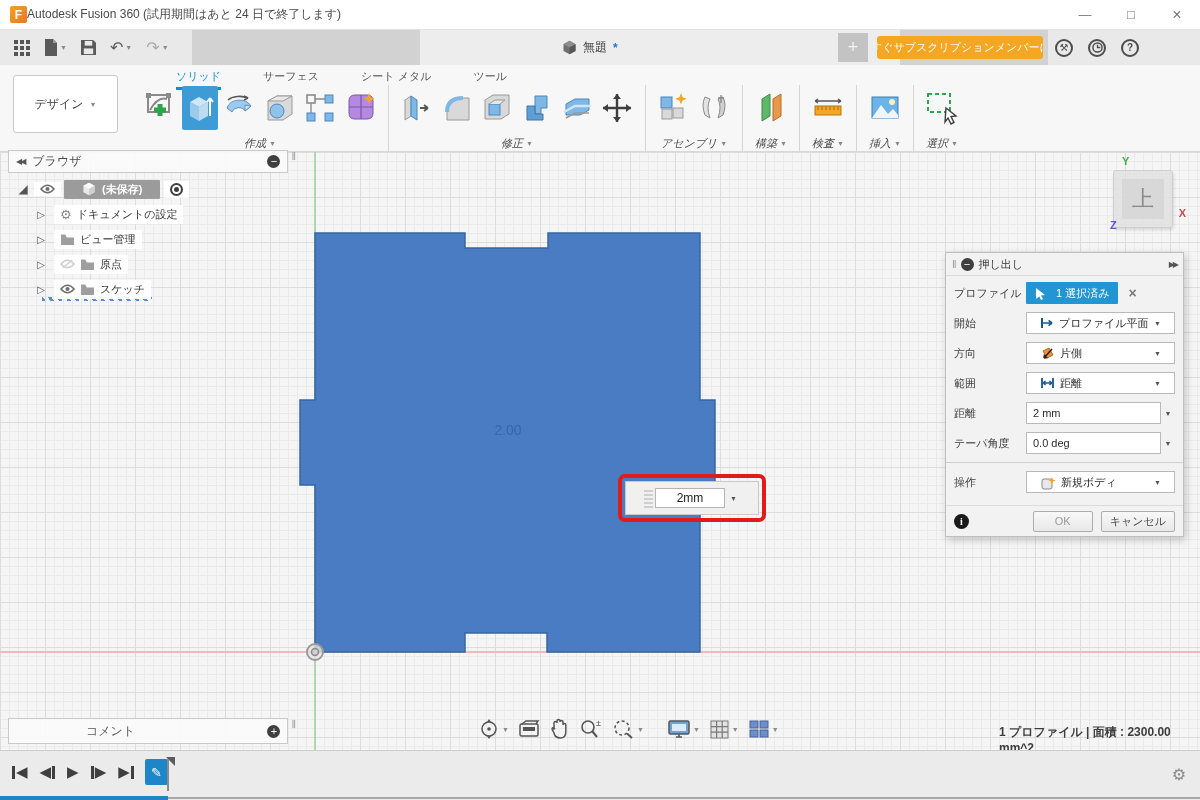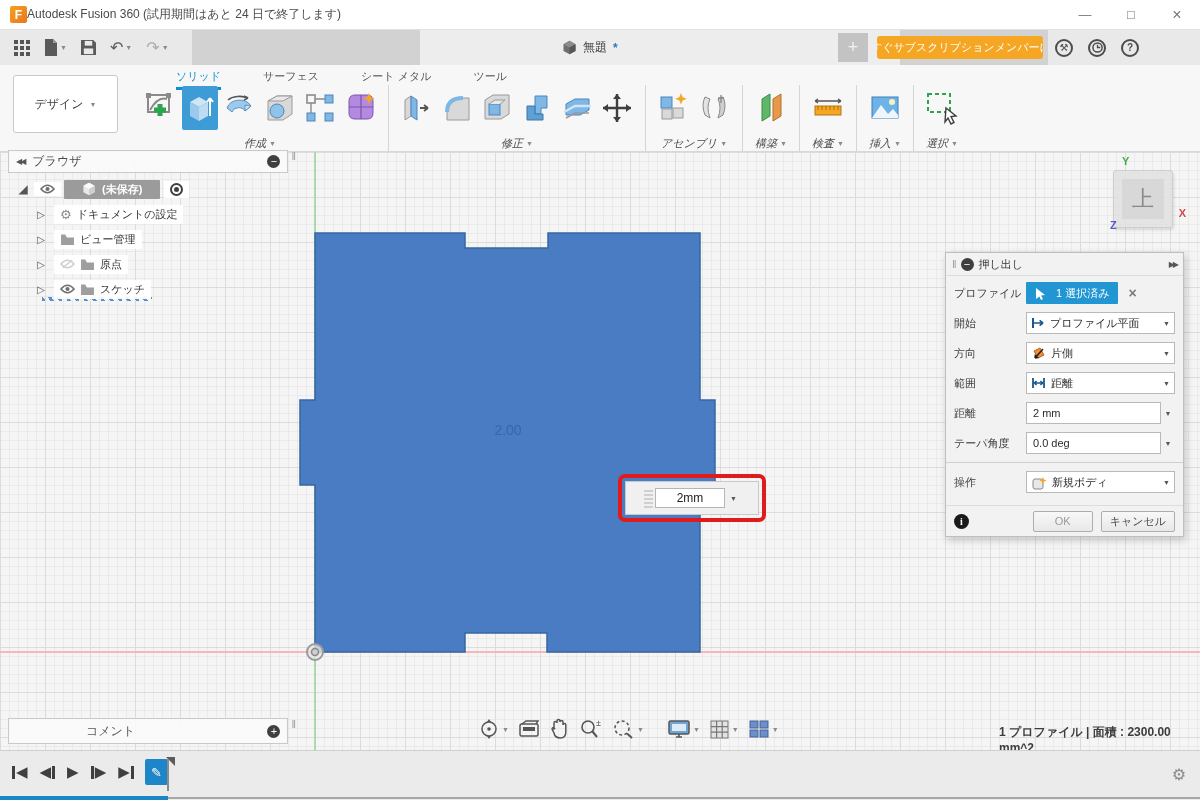--- a/index.html
+++ b/index.html
@@ -103,21 +103,21 @@
   .tl-progress-blue { position:absolute; left:0; top:45px; width:168px; height:4px; background:#1d86c4; }
   .tl-progress-gray { position:absolute; left:168px; top:46px; width:1032px; height:2px; background:#a8a8a8; }
 
   
   .dialog { position:absolute; left:945px; top:100px; width:239px; background:#f2f2f2; border:1px solid #bfbfbf; box-shadow:2px 3px 8px rgba(0,0,0,.2); font-size:11px; }
   .dlg-header { height:23px; display:flex; align-items:center; gap:5px; padding:0 6px; border-bottom:1px solid #dcdcdc; color:#3a3a3a; }
   .dlg-body { padding:6px 8px 4px; }
   .dlg-row { display:flex; align-items:center; margin-bottom:8px; }
   .dlg-label { width:72px; color:#3d3d3d; }
   .dlg-control { flex:1; display:flex; align-items:center; }
-  .dropdown { flex:1; height:22px; background:#fff; border:1px solid #b9b9b9; display:flex; align-items:center; padding:0 4px; gap:5px; color:#2b2b2b; }
+  .dropdown { flex:1; height:22px; background:#fff; border:1px solid #b9b9b9; display:flex; align-items:center; padding:0 13px; gap:5px; color:#2b2b2b; }
   .dropdown .dd-arr { margin-left:auto; font-size:7px; color:#555; }
   .input-box { flex:1; height:22px; background:#fff; border:1px solid #b9b9b9; display:flex; align-items:center; padding:0 6px; color:#2b2b2b; }
   .input-dd { width:14px; text-align:center; font-size:7px; color:#555; }
   .profile-btn { height:22px; background:#2196d3; color:#fff; display:flex; align-items:center; gap:10px; padding:0 9px; border-radius:1px; }
   .clear-x { margin-left:10px; color:#7a7a7a; font-size:14px; font-weight:bold; }
   .dlg-div { height:1px; background:#cfcfcf; margin:2px -8px 8px; }
   .dlg-footer { border-top:1px solid #dcdcdc; height:31px; display:flex; align-items:center; padding:0 8px; }
   .info-i { width:15px; height:15px; border-radius:50%; background:#1a1a1a; color:#fff; font-size:10px; font-weight:bold; display:flex; align-items:center; justify-content:center; font-family:"Liberation Serif","DejaVu Serif",serif; }
   .btn { height:21px; min-width:60px; background:linear-gradient(#f8f8f8,#e8e8e8); border:1px solid #adadad; border-radius:2px; display:flex; align-items:center; justify-content:center; padding:0 8px; }
   .btn.ok { color:#9a9a9a; margin-left:auto; }

